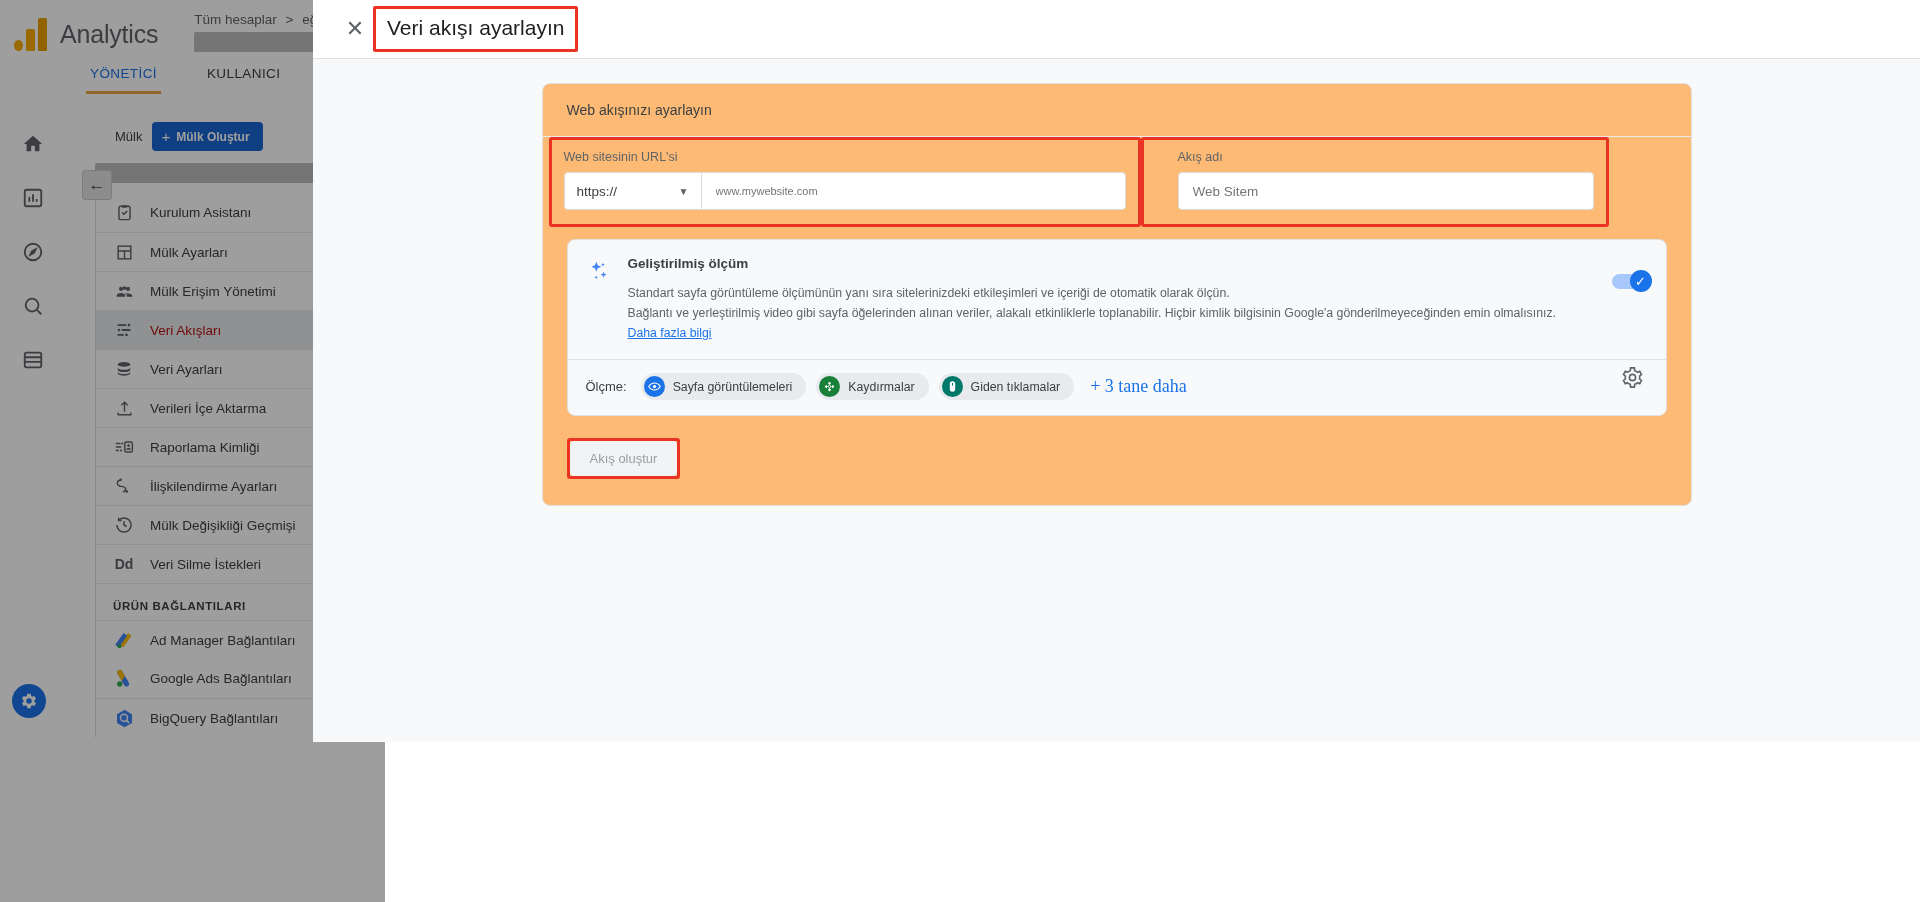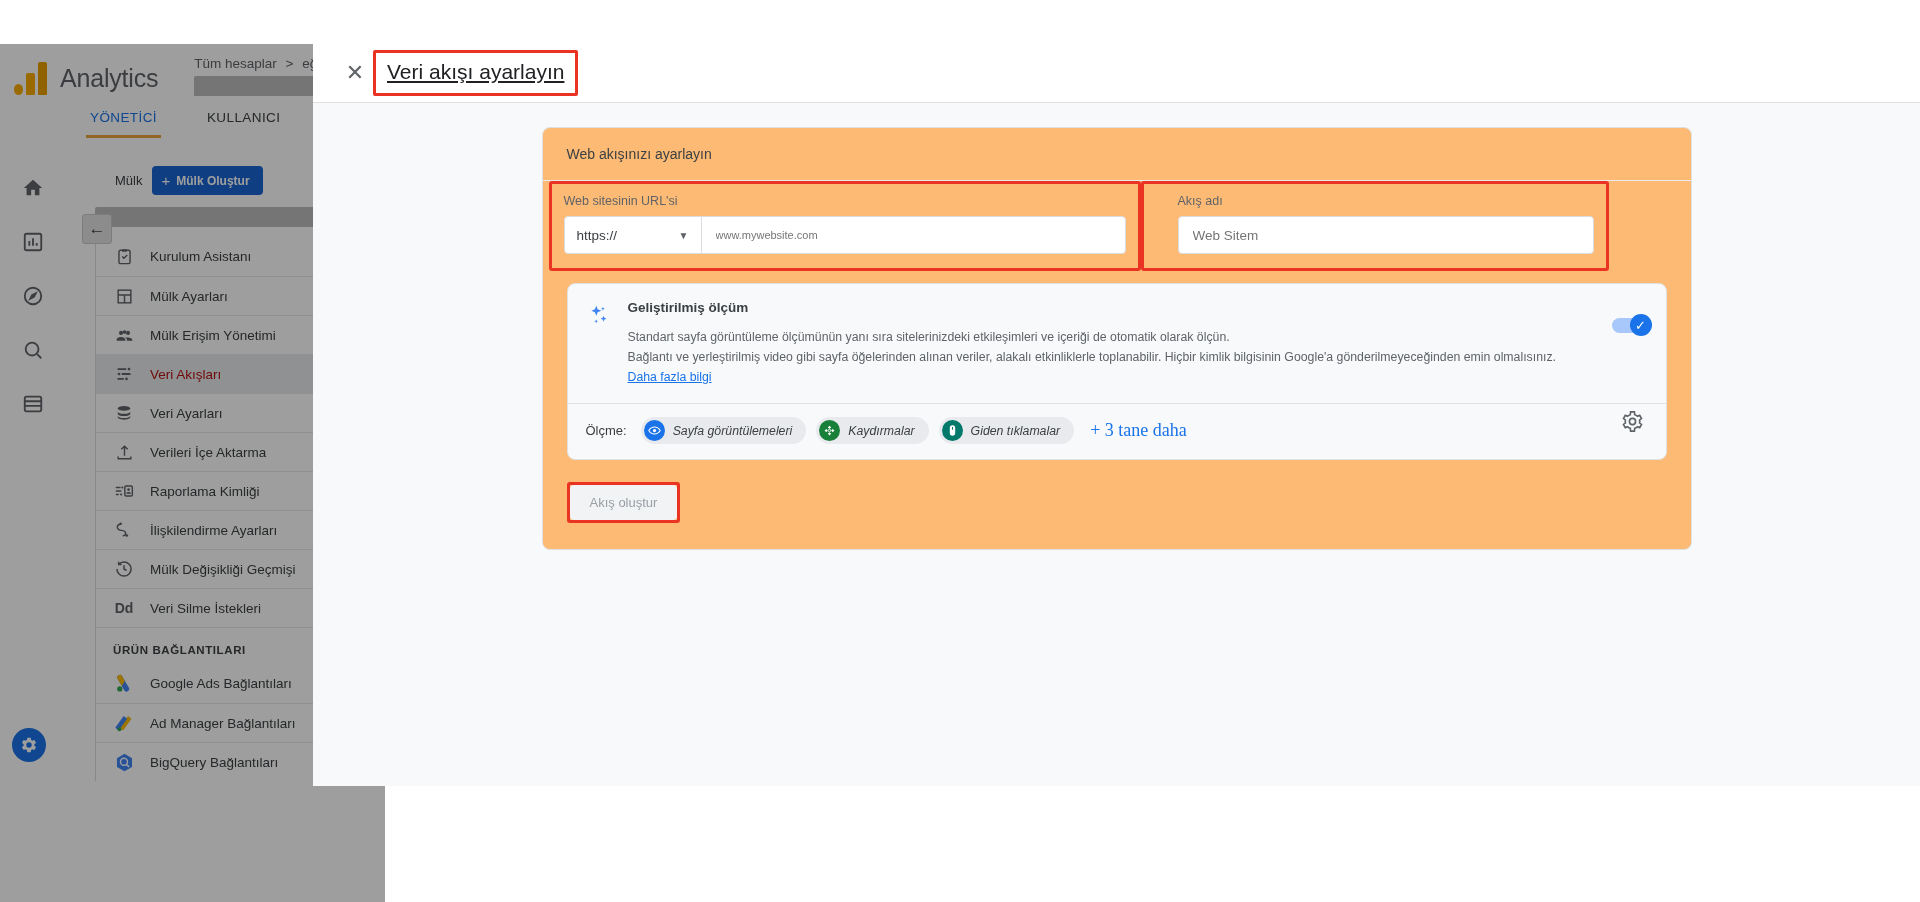--- a/index.html
+++ b/index.html
@@ -4,21 +4,21 @@
 <style>
   * { box-sizing: border-box; }
   html, body {
     margin: 0; padding: 0;
     width: 1920px; height: 902px;
     overflow: hidden;
     font-family: "Liberation Sans", sans-serif;
     background: #ffffff;
   }
 
-  #root { position: relative; width: 1920px; height: 742px; margin-top: 44px; }
+  #root { position: relative; width: 1920px; height: 742px; }
 
   
   .bg-app {
     position: absolute; inset: 0;
     background: #ffffff;
   }
   .dim-overlay {
     position: absolute; left: 0; top: 0; width: 385px; height: 902px;
     background: rgba(0,0,0,0.38);
     pointer-events: none;
@@ -159,21 +159,20 @@
     border-bottom: 1px solid #e0e0e0; gap: 4px;
   }
   .close-x {
     font-size: 22px; color: #5f6368; width: 28px; height: 28px;
     display: flex; align-items: center; justify-content: center;
     font-weight: 300;
   }
   .modal-title {
     font-size: 21px; color: #202124; padding: 7px 11px 9px 11px;
     font-weight: normal;
-    text-decoration: underline;
   }
   .hl { border: 3px solid #ea3323; border-radius: 2px; }
 
   .modal-body {
     flex: 1; background: #f8f9fa; padding: 24px 0 0 0; overflow: hidden;
   }
   .card {
     margin: 0 auto; width: 1150px;
     background: #fdba74; border: 1px solid #e0e0e0; border-radius: 8px;
   }
@@ -236,21 +235,21 @@
   }
   .em-divider { height: 1px; background: #e0e0e0; margin: 16px -18px 0 -18px; }
   .chips-row {
     display: flex; align-items: center; gap: 10px; padding: 13px 0 15px 0;
     position: relative;
   }
   .chips-label { font-size: 13px; color: #3c4043; margin-right: 4px; }
   .chip {
     display: inline-flex; align-items: center; gap: 8px;
     background: #e8eaed; border-radius: 14px; padding: 3px 14px 3px 3px;
-    font-size: 12.3px; color: #3c4043; white-space: nowrap; font-style: italic;
+    font-size: 12.3px; color: #3c4043; white-space: nowrap;
   }
   .chip-dot {
     width: 21px; height: 21px; border-radius: 50%;
     display: flex; align-items: center; justify-content: center; color: #fff;
   }
   .more-link { font-size: 18px; color: #1a73e8; margin-left: 6px; font-family: Liberation Serif, serif; }
   .em-gear {
     position: absolute; right: 4px; top: 6px; color: #5f6368;
   }
 
@@ -456,40 +455,40 @@
 
         <div class="menu-item">
           <span class="menu-icon">
             <span class="menu-icon-text">Dd</span>
           </span>
           <span>Veri Silme İstekleri</span>
         </div>
 
         <div class="section-head">ÜRÜN BAĞLANTILARI</div>
 
+        <div class="menu-item">
+          <span class="menu-icon">
+            <svg width="21" height="21" viewBox="0 0 24 24">
+                <path d="M16 3.5l4 3.2-9.6 13.2-4-3.1z" fill="#FBBC04"></path>
+                <path d="M11 3.5l4 3.2-9.6 13.2-4-3.1z" fill="#4285F4"></path>
+                <circle cx="6.2" cy="18.5" r="2.3" fill="#34A853"></circle>
+              </svg>
+          </span>
+          <span>Ad Manager Bağlantıları</span>
+        </div>
+
         <div class="menu-item" style="border-top:none;">
           <span class="menu-icon">
             <svg width="21" height="21" viewBox="0 0 24 24">
                 <path d="M9.3 3.6l7.6 13.1a3 3 0 11-5.2 3L4.1 6.6a3 3 0 115.2-3z" fill="#4285F4"></path>
                 <path d="M9.3 3.6a3 3 0 00-5.2 3L9 14.9l3.4-5.9z" fill="#FBBC04"></path>
                 <circle cx="6.6" cy="18.2" r="3" fill="#34A853"></circle>
               </svg>
           </span>
           <span>Google Ads Bağlantıları</span>
-        </div>
-
-        <div class="menu-item">
-          <span class="menu-icon">
-            <svg width="21" height="21" viewBox="0 0 24 24">
-                <path d="M16 3.5l4 3.2-9.6 13.2-4-3.1z" fill="#FBBC04"></path>
-                <path d="M11 3.5l4 3.2-9.6 13.2-4-3.1z" fill="#4285F4"></path>
-                <circle cx="6.2" cy="18.5" r="2.3" fill="#34A853"></circle>
-              </svg>
-          </span>
-          <span>Ad Manager Bağlantıları</span>
         </div>
 
         <div class="menu-item">
           <span class="menu-icon">
             <svg width="21" height="21" viewBox="0 0 24 24">
                 <path d="M12 2l8.6 5v10L12 22l-8.6-5V7z" fill="#4285F4"></path>
                 <circle cx="11.4" cy="11.2" r="4" fill="none" stroke="#fff" stroke-width="1.6"></circle>
                 <path d="M14.3 14.1l3 3" stroke="#fff" stroke-width="1.8"></path>
               </svg>
           </span>

